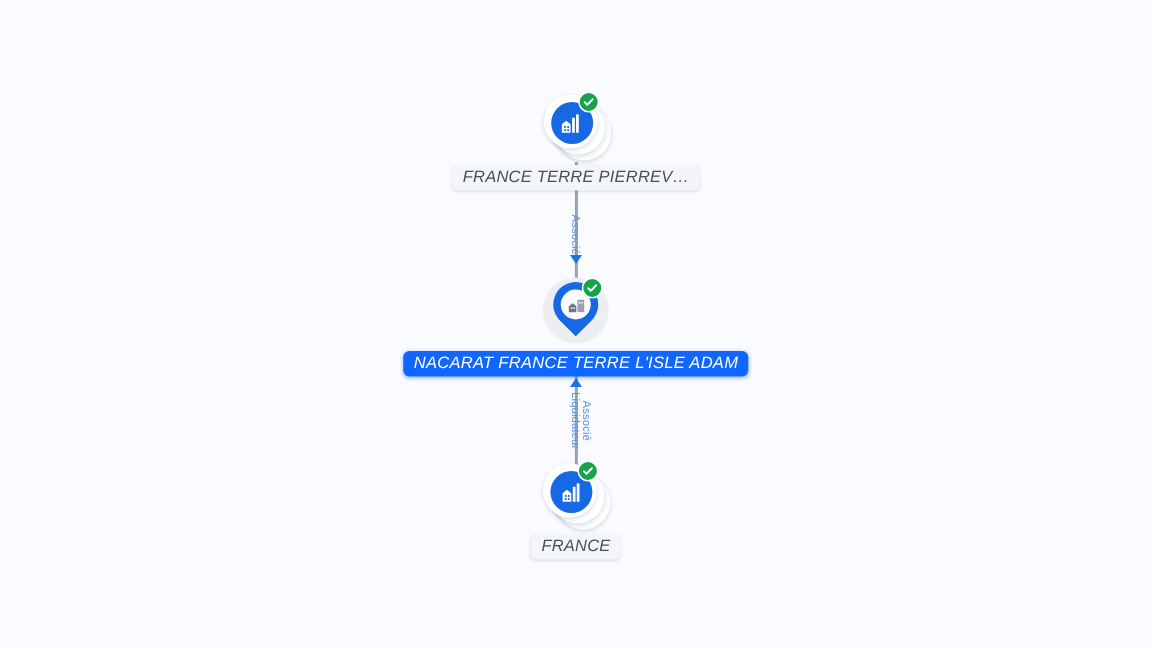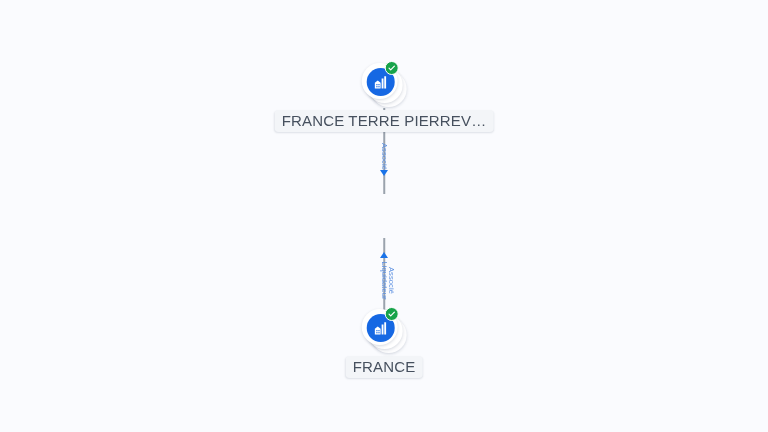--- a/index.html
+++ b/index.html
@@ -197,24 +197,25 @@
   }
   .pin-check svg { display: block; }
 
   
   .node-label {
     margin-top: 2px;
     padding: 2px 7px 3px 7px;
     border-radius: 4px;
     background: #f3f5f8;
     color: #46505e;
-    font-size: 15px;
+    font-size: 11px;
     letter-spacing: 0.15px;
     white-space: nowrap;
     box-shadow: 0 1px 2px rgba(30,45,80,0.13);
+    font-style: italic;
   }
   .node-label.selected {
     background: #1166ff;
     color: #ffffff;
     box-shadow: 0 1px 3px rgba(17,102,255,0.45);
     letter-spacing: 0.2px;
   }
   #node-center .node-label { margin-top: 0px; }
 </style>
 </head>
@@ -250,20 +251,42 @@
       </div>
       <div class="check-badge">
         <svg width="8" height="8" viewBox="0 0 24 24" aria-hidden="true">
           <path d="M4 12.5l5 5L20 6.5" fill="none" stroke="#ffffff" stroke-width="3.6" stroke-linecap="round" stroke-linejoin="round"></path>
         </svg>
       </div>
     </div>
     <div class="node-label">FRANCE TERRE PIERREV…</div>
   </div>
 
+  <div class="node" id="node-center">
+    <div class="pin-wrap">
+      <div class="pin-halo"></div>
+      <div class="pin-shape"></div>
+      <div class="pin-inner">
+        <svg width="13" height="13" viewBox="0 0 24 24" aria-hidden="true">
+          <path fill="#6b7684" d="M2.5 20.5h9.3v-7.6L7.2 9.6 2.5 13.1z"></path>
+          <rect x="13.2" y="5.2" width="8.3" height="15.3" fill="#9aa3ad"></rect>
+          <rect x="5.0" y="14.6" width="1.9" height="1.9" fill="#ffffff"></rect>
+          <rect x="8.2" y="14.6" width="1.9" height="1.9" fill="#ffffff"></rect>
+          <rect x="15.0" y="8.0" width="1.9" height="1.9" fill="#ffffff"></rect>
+          <rect x="18.0" y="8.0" width="1.9" height="1.9" fill="#ffffff"></rect>
+        </svg>
+      </div>
+      <div class="pin-check">
+        <svg width="8" height="8" viewBox="0 0 24 24" aria-hidden="true">
+          <path d="M4 12.5l5 5L20 6.5" fill="none" stroke="#ffffff" stroke-width="3.6" stroke-linecap="round" stroke-linejoin="round"></path>
+        </svg>
+      </div>
+    </div>
+    <div class="node-label selected">NACARAT FRANCE TERRE L'ISLE ADAM</div>
+  </div>
 
   <div class="node" id="node-bottom">
     <div class="stack-wrap">
       <div class="stack-card c3"></div>
       <div class="stack-card c2"></div>
       <div class="stack-card c1">
         <div class="glyph-circle">
           <svg width="17" height="17" viewBox="0 0 24 24" aria-hidden="true">
             <path fill="#ffffff" d="M3 20.5h8.2v-8.1L7.1 9.2 3 12.4z"></path>
             <path fill="#ffffff" d="M12.6 20.5h2.6V6.4h-2.6z"></path>

